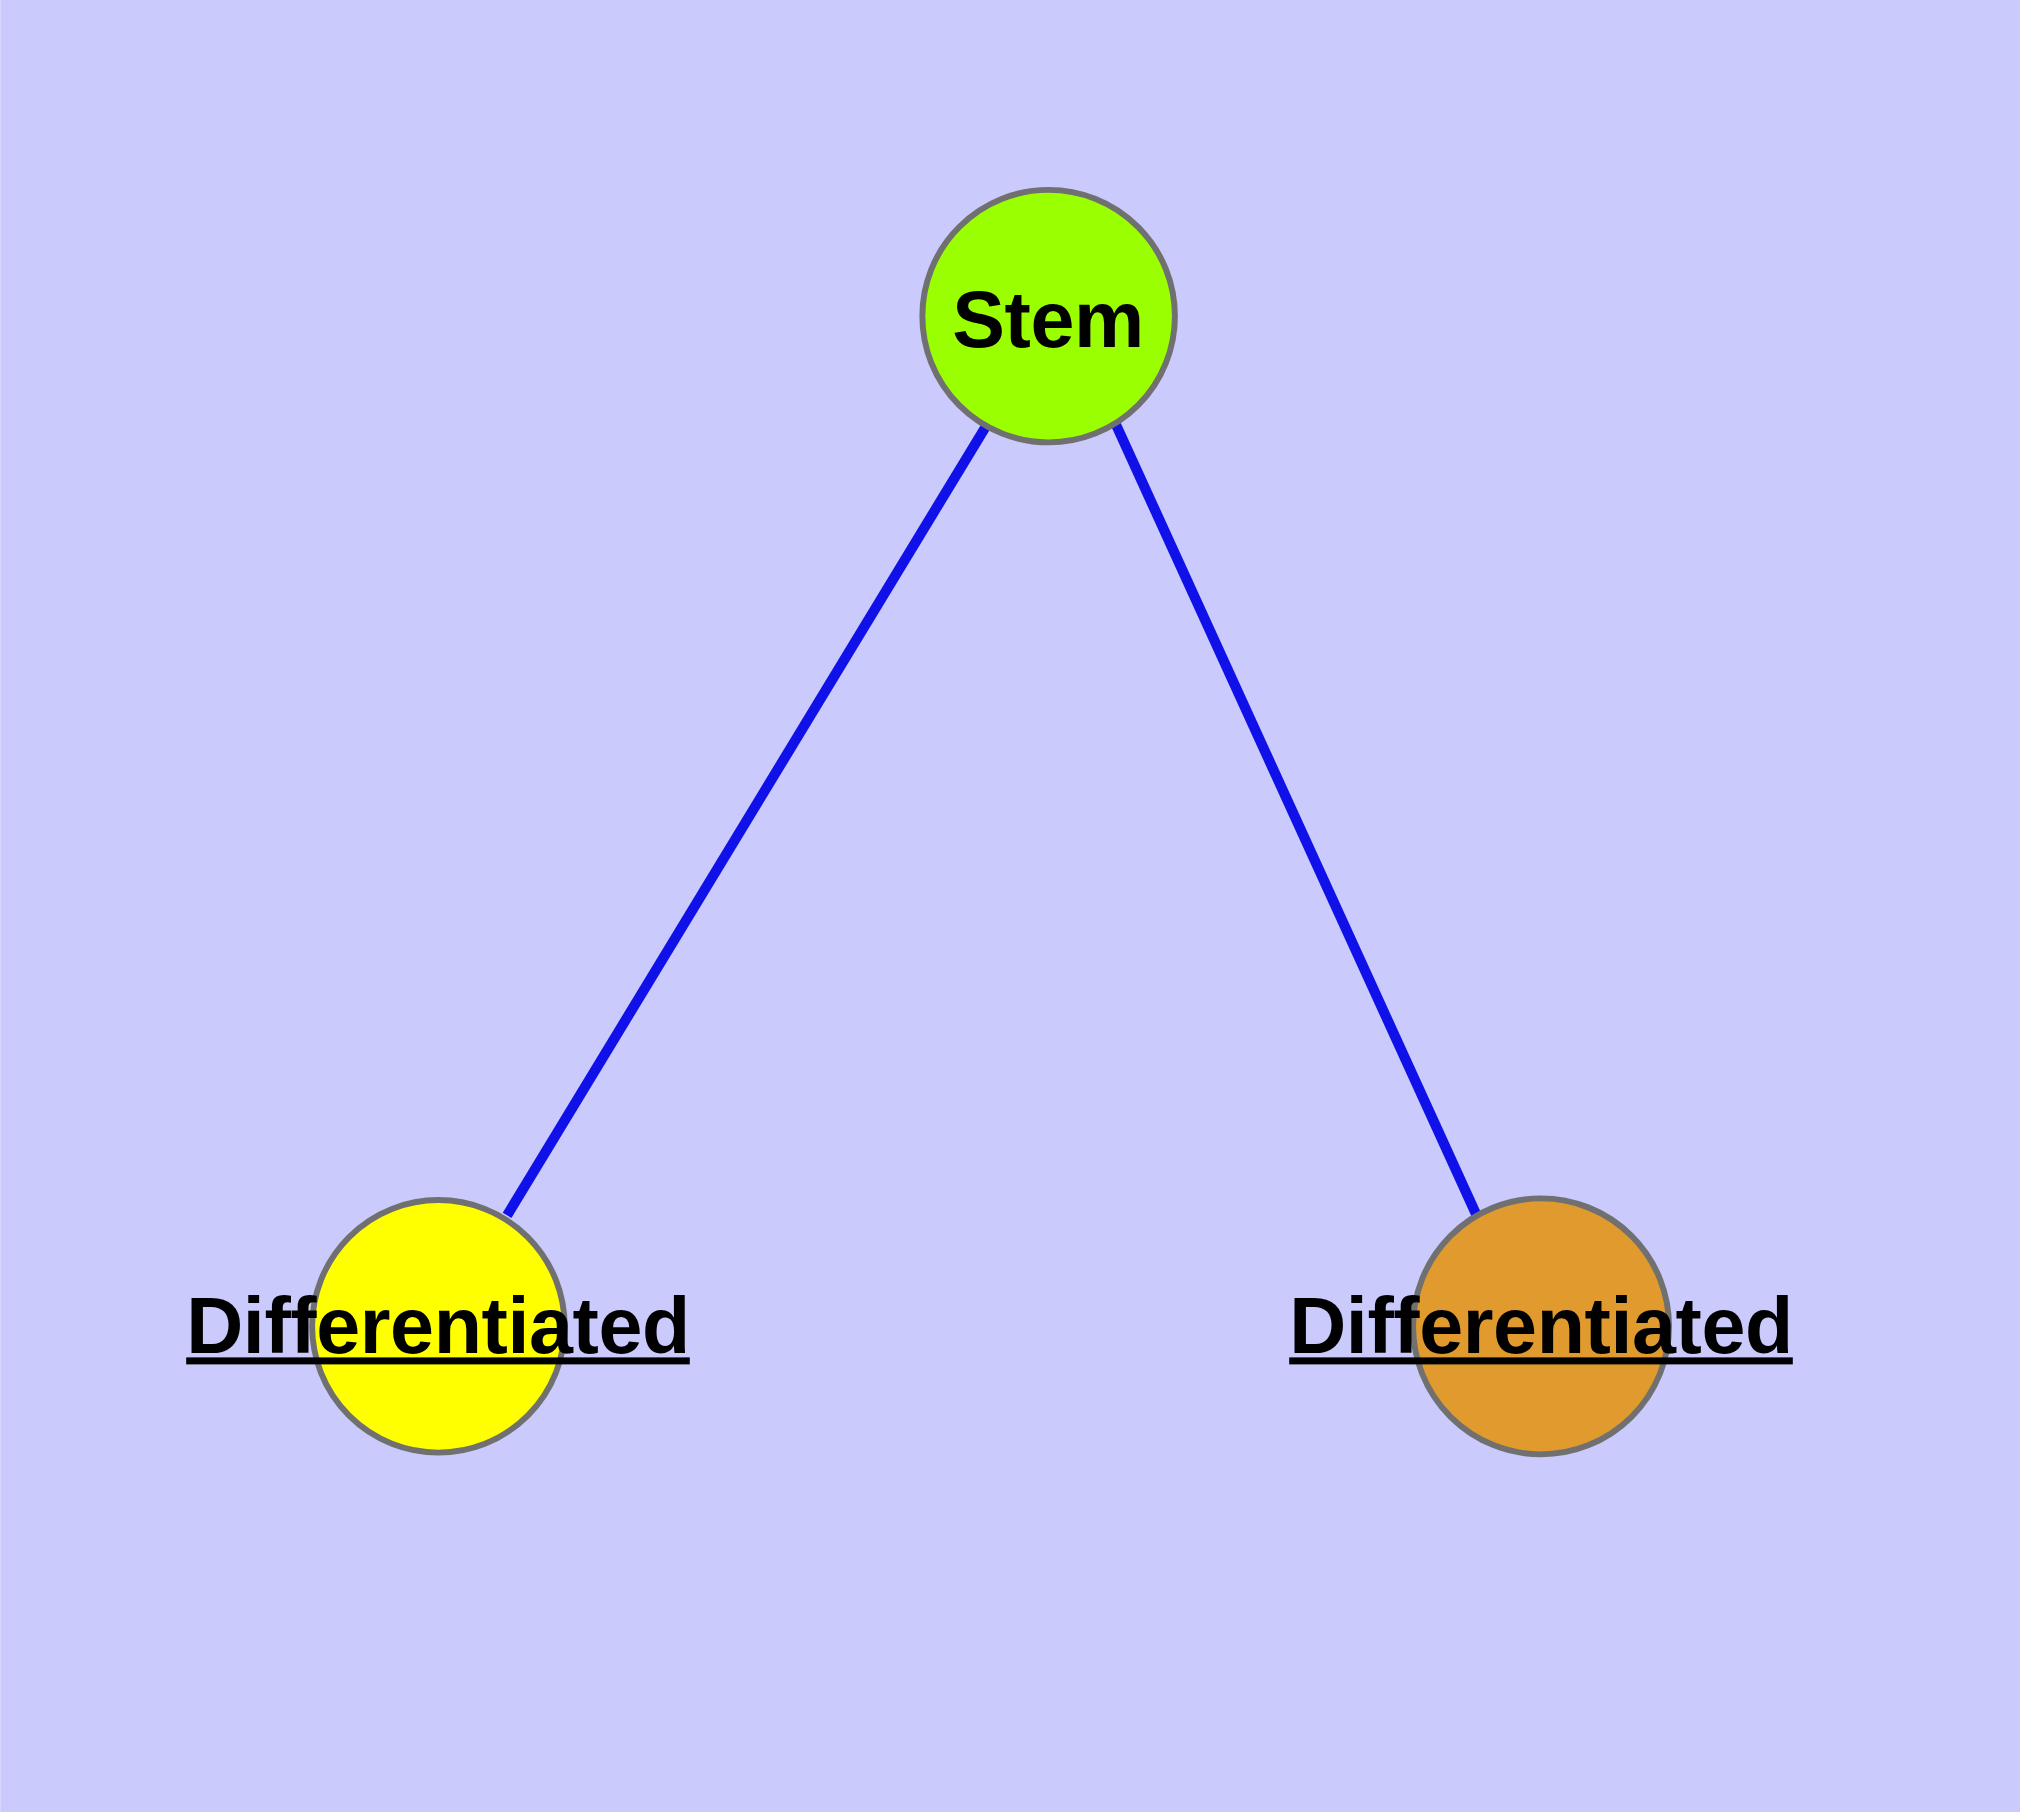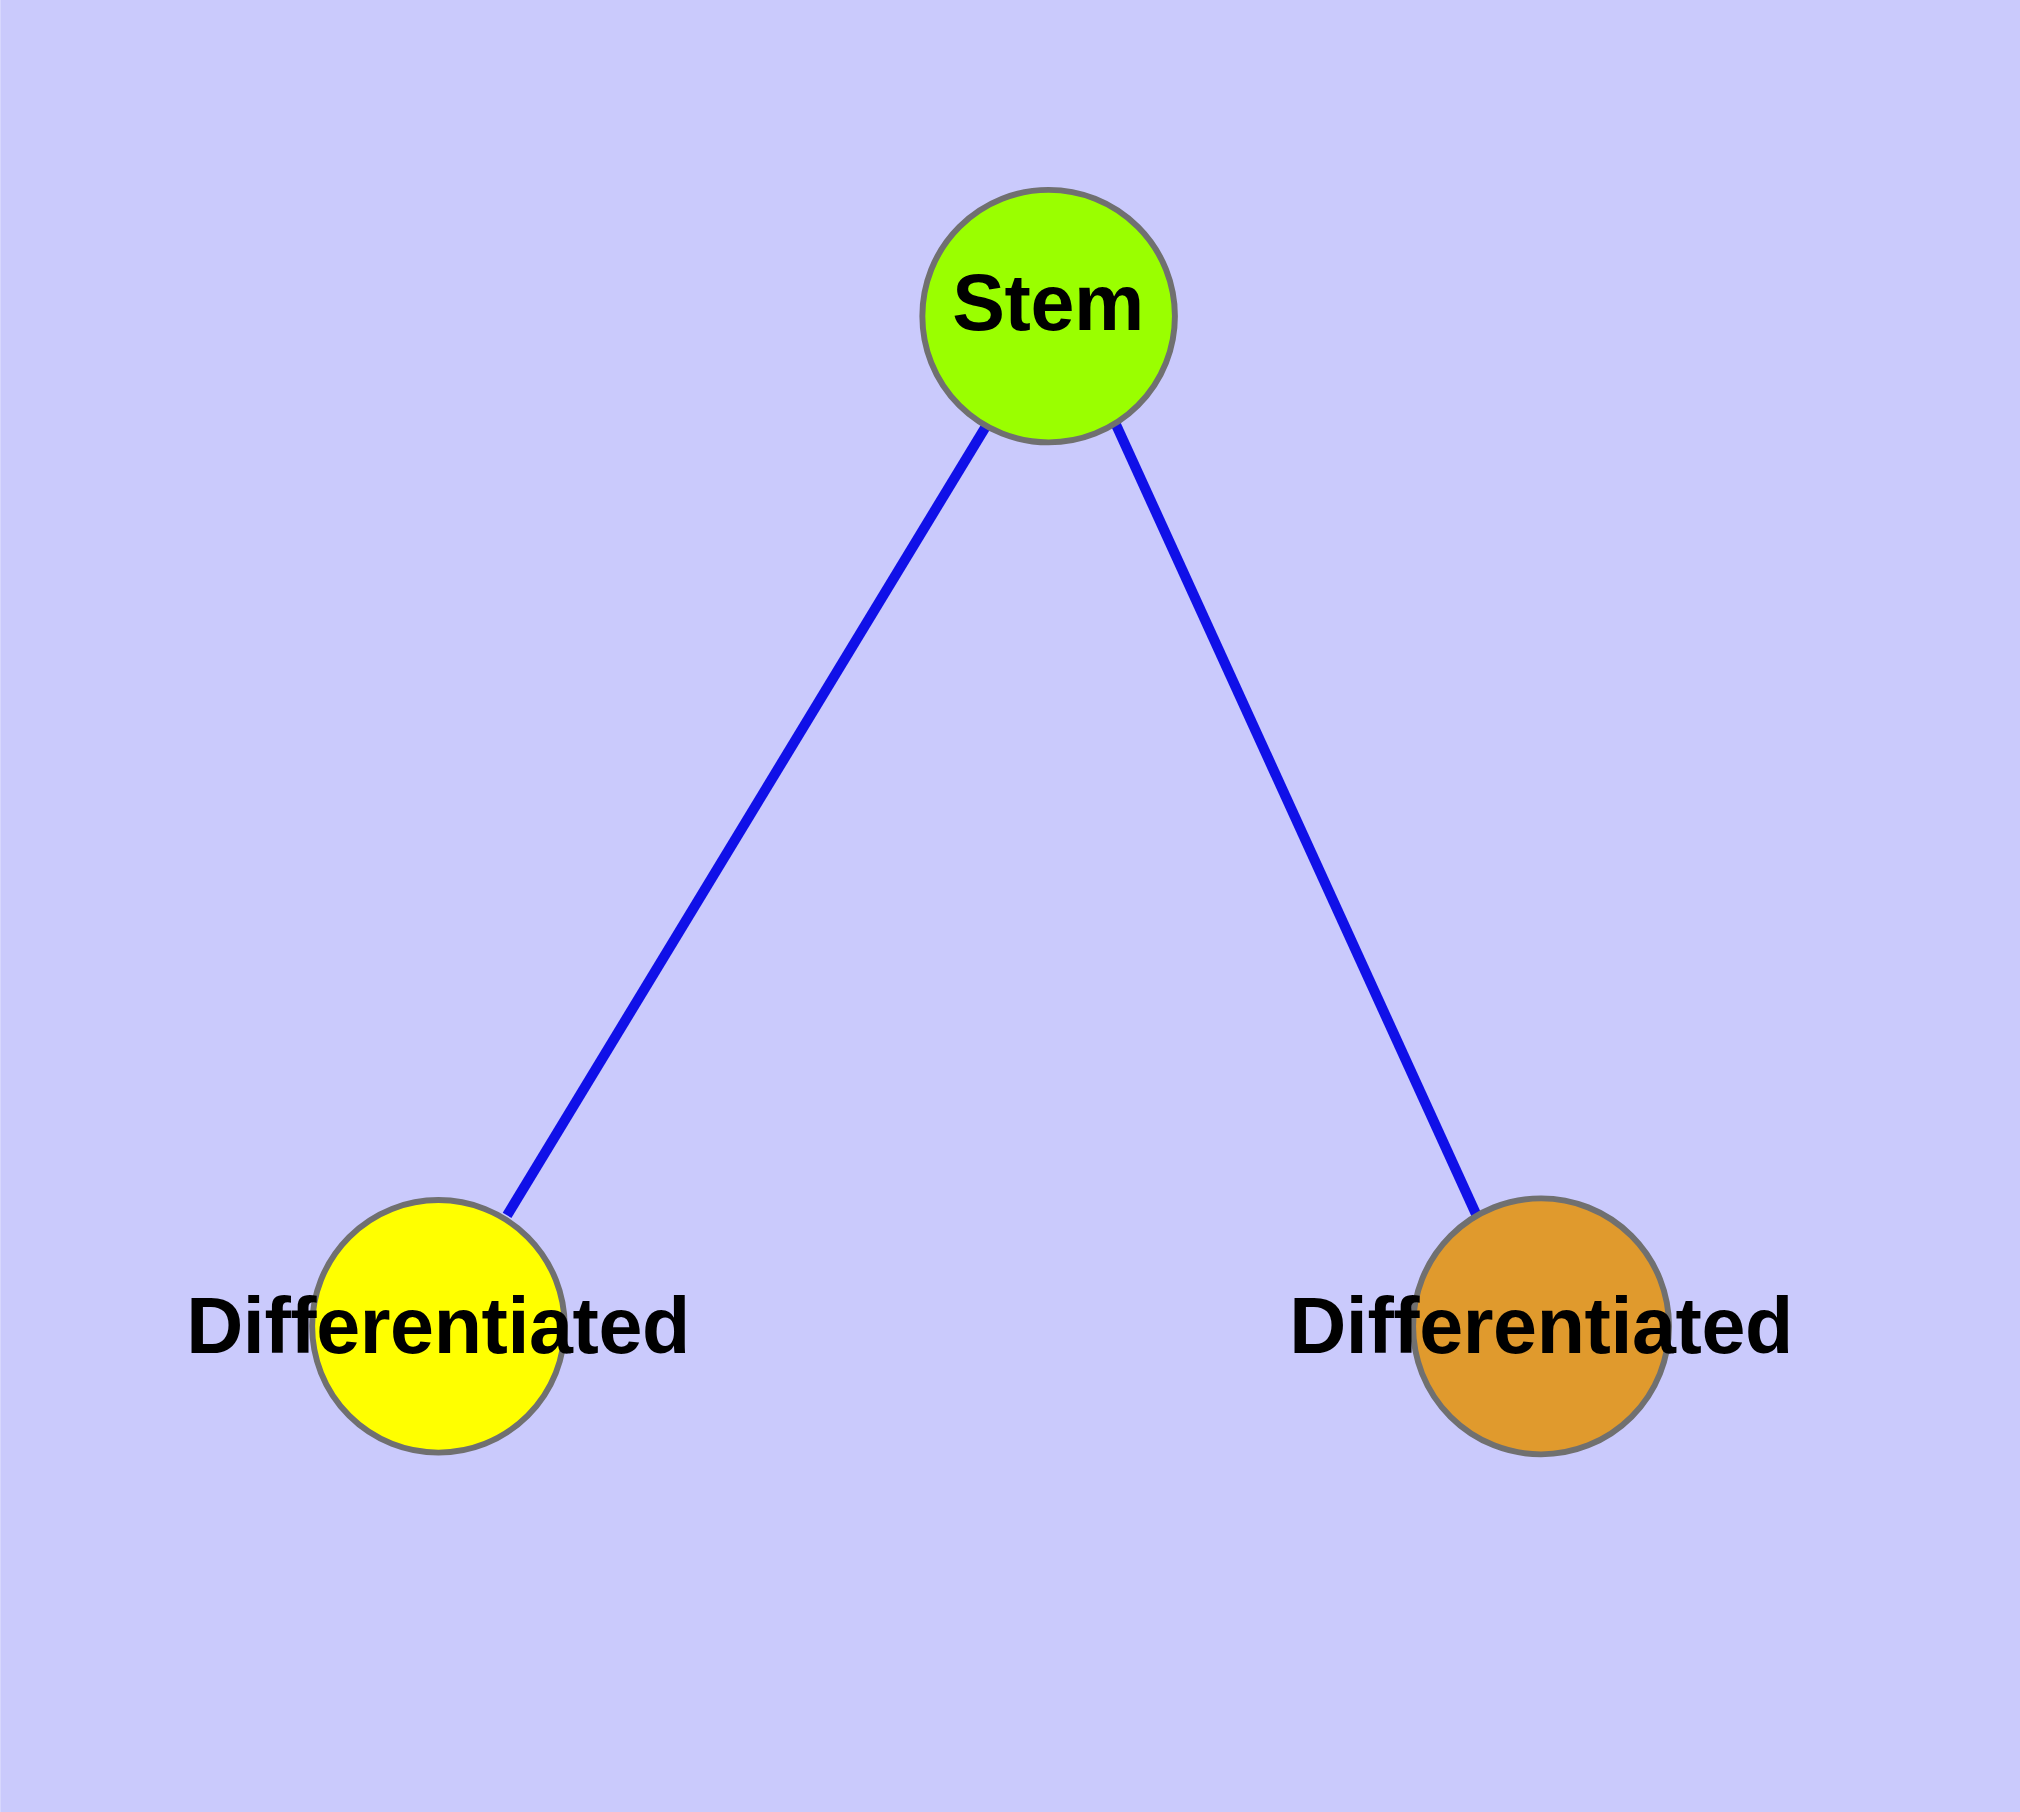--- a/index.html
+++ b/index.html
@@ -32,20 +32,21 @@
     line-height: 1.18;
     letter-spacing: -0.4px;
     pointer-events: none;
     transform: translate(-50%, -50%);
   }
   .node-label.single {
     font-size: 79px;
   }
   .node-label.double {
     font-size: 79px;
+    text-decoration: underline;
   }
 </style>
 </head>
 <body>
 
 <div id="stage" style="width: 2021px; height: 1812px;">
 
   <svg id="graph-canvas" viewBox="0 0 2384 2138" xmlns="http://www.w3.org/2000/svg" style="width: 2021px; height: 1812px;">
 
     <rect id="bg-rect" x="0" y="0" width="2384" height="2138" fill="#CACAFC"></rect>
@@ -55,20 +56,20 @@
       <line id="edge-1" stroke-linecap="butt" x1="1316" y1="500" x2="1742" y2="1434" stroke="#1010E8" stroke-width="12"></line>
     </g>
 
     <g id="nodes-group">
       <circle id="node-0" cx="1237" cy="373" r="149" fill="#9AFF00" stroke="#707070" stroke-width="7"></circle>
       <circle id="node-1" cx="517" cy="1565" r="149" fill="#FFFF00" stroke="#707070" stroke-width="7"></circle>
       <circle id="node-2" cx="1818" cy="1565" r="151" fill="#E09A2D" stroke="#707070" stroke-width="7"></circle>
     </g>
   </svg>
 
-  <div class="node-label single" id="label-0" style="left: 1048px; top: 303px; font-size: 79px; color: rgb(0, 0, 0);"><span>Stem</span></div>
+  <div class="node-label single" id="label-0" style="left: 1048px; top: 320px; font-size: 79px; color: rgb(0, 0, 0);"><span>Stem</span></div>
 
   <div class="node-label double" id="label-1" style="left: 438px; top: 1326px; font-size: 79px; color: rgb(0, 0, 0);"><span>Differentiated</span><br></div>
 
   <div class="node-label double" id="label-2" style="left: 1541px; top: 1326px; font-size: 79px; color: rgb(0, 0, 0);"><span>Differentiated</span><br></div>
 
 </div>
 
 
 </body></html>

